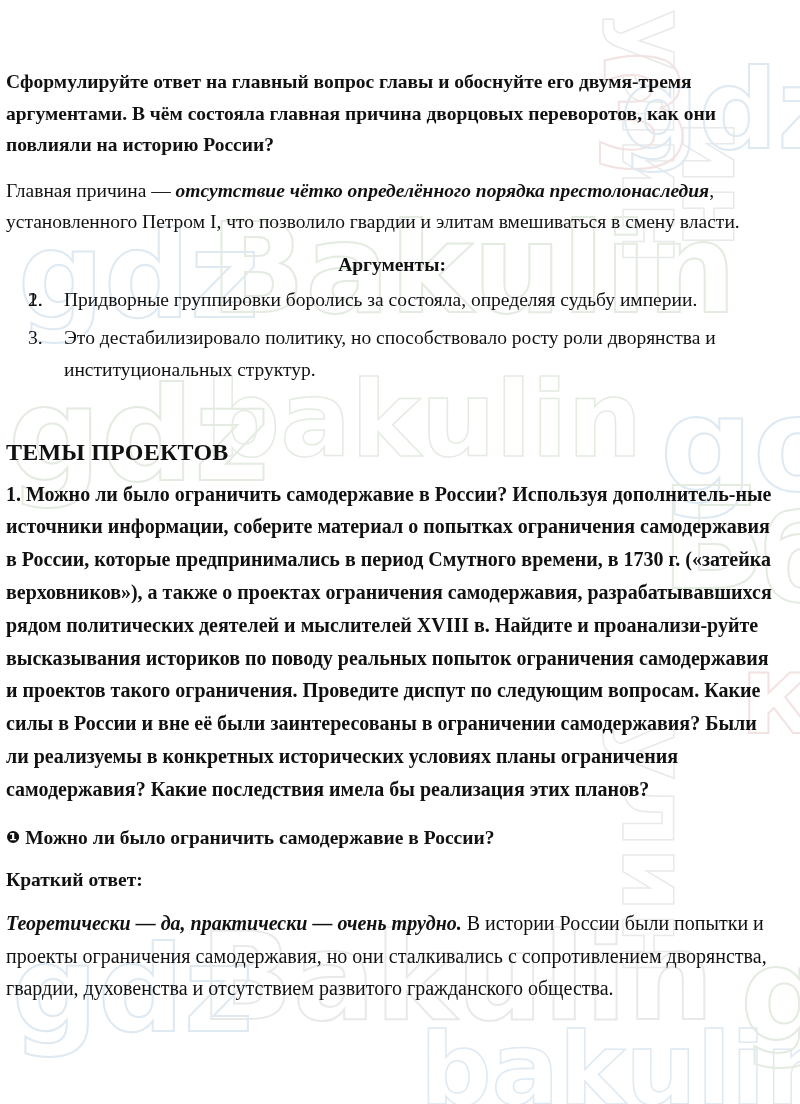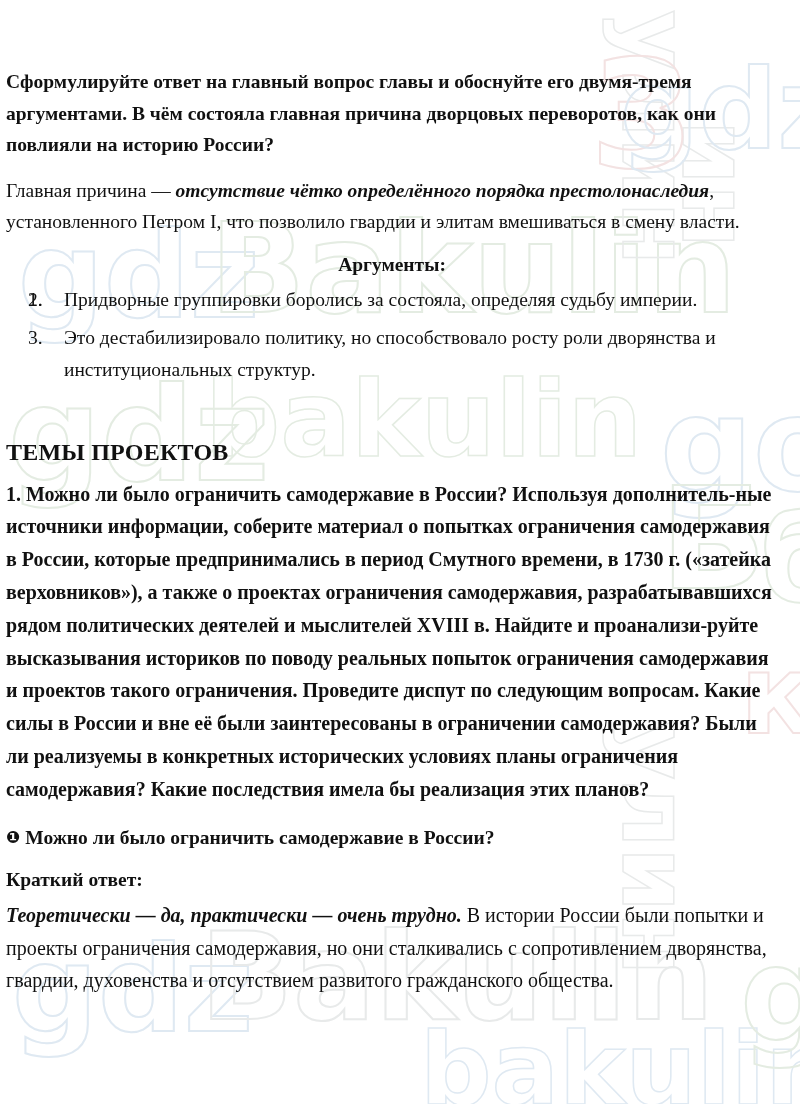--- a/index.html
+++ b/index.html
@@ -126,21 +126,21 @@
   }
   .circled {
     font-family: "DejaVu Sans", sans-serif;
     font-size: 17px;
     vertical-align: 1px;
   }
 
   .head-short {
     font-weight: 700;
     font-size: 19.5px;
-    margin-bottom: 8px;
+    margin-bottom: 16px;
   }
 
   .para-answer {
     font-size: 20px;
     line-height: 1.62;
   }
 </style>
 </head>
 <body>
 

